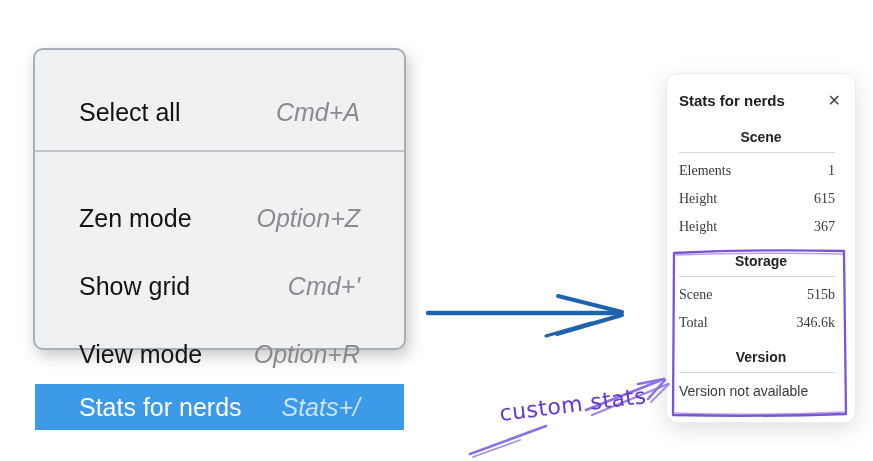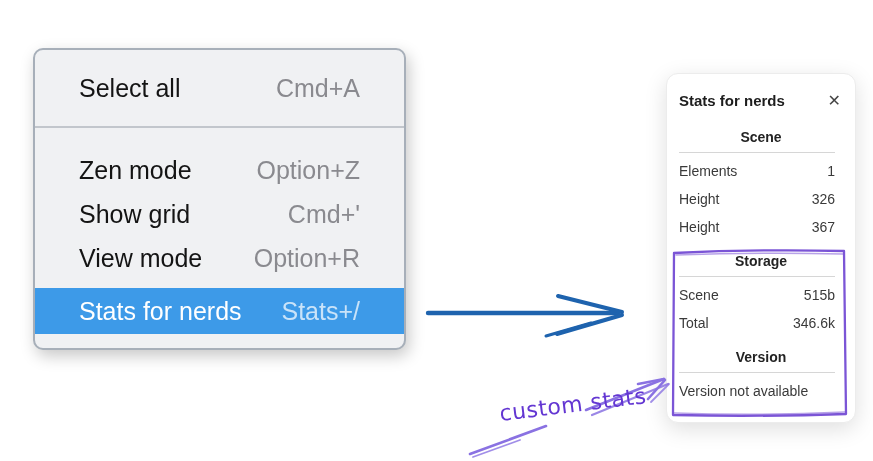--- a/index.html
+++ b/index.html
@@ -7,23 +7,23 @@
               font-family:"Liberation Sans", sans-serif; position:relative; }
 
   
   .menu {
     position:absolute; left:33px; top:48px; width:373px; height:302px;
     background:#f0f1f3; border:2px solid #a7afb9; border-radius:10px;
     box-shadow:3px 6px 16px rgba(0,0,0,0.22);
   }
   .menu-item {
     display:flex; justify-content:space-between; align-items:center;
-    padding:0 44px; font-size:25px; color:#141414; white-space:nowrap;
+    padding:0 44px; font-size:25px; color:#141414; white-space:nowrap;margin-top:24px;
   }
-  .menu-item .shortcut { color:#8a8a8f; }
+  .menu-item .shortcut { color:#8a8a8f;font-style:italic; }
   .row-first { height:76px; }
   .menu-sep { border-top:2px solid #c2c6cc; }
   .menu-group { padding-top:20px; }
   .menu-group .menu-item { height:44px; }
   .menu-item.selected {
     height:46px; margin-top:8px; background:#3d9ae8; color:#ffffff;
   }
   .menu-item.selected .shortcut { color:rgba(255,255,255,0.72); }
 
   
@@ -47,21 +47,21 @@
   }
   .section-header {
     text-align:center; font-weight:bold; font-size:14px; color:#232323;
   }
   .sh-scene   { margin-top:20px; }
   .sh-storage { margin-top:12px; }
   .sh-version { margin-top:12px; }
   .divider { border-top:1px solid #d6d6d6; margin:7px 20px 4px 12px; }
   .stat-row {
     display:flex; justify-content:space-between; align-items:center;
-    height:28px; padding:0 20px 0 12px;
+    height:28px; padding:0 20px 0 12px;font-family:Liberation Serif, serif;
   }
   .version-note { height:28px; display:flex; align-items:center; padding:0 22px 0 12px;
                   white-space:nowrap; color:#3a3a3a; }
 
   
   .sketch-box  { position:absolute; left:2px; top:173px; pointer-events:none; }
   .annot-arrow { position:absolute; left:450px; top:365px; pointer-events:none; }
   .annot-label {
     position:absolute; left:499px; top:392px; font-size:22px; color:#6336d2;
     font-family:"DejaVu Sans", cursive; transform:rotate(-7deg);
@@ -113,21 +113,21 @@
   </div>
 
   <div class="section-header sh-scene">Scene</div>
   <div class="divider"></div>
   <div class="stat-row">
     <span>Elements</span>
     <span>1</span>
   </div>
   <div class="stat-row">
     <span>Height</span>
-    <span>326</span>
+    <span>615</span>
   </div>
   <div class="stat-row">
     <span>Height</span>
     <span>367</span>
   </div>
 
   <div class="section-header sh-storage">Storage</div>
   <div class="divider"></div>
   <div class="stat-row">
     <span>Scene</span>

